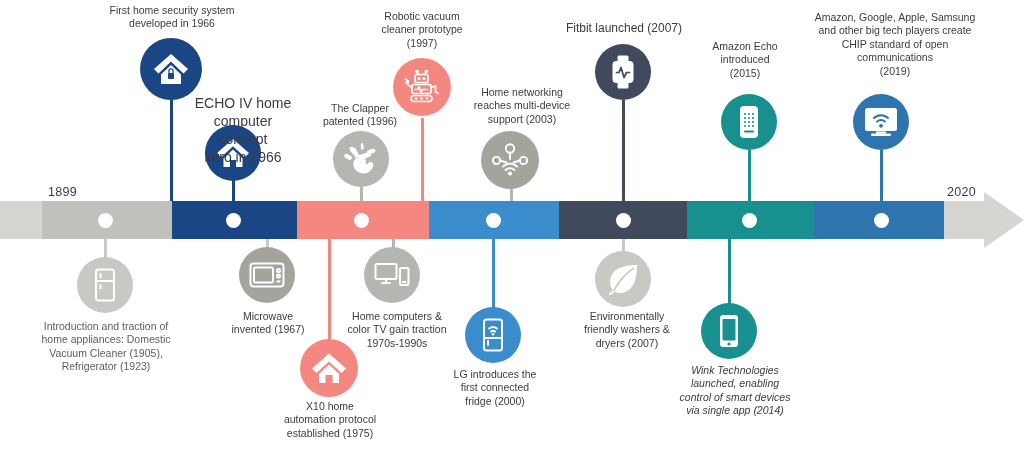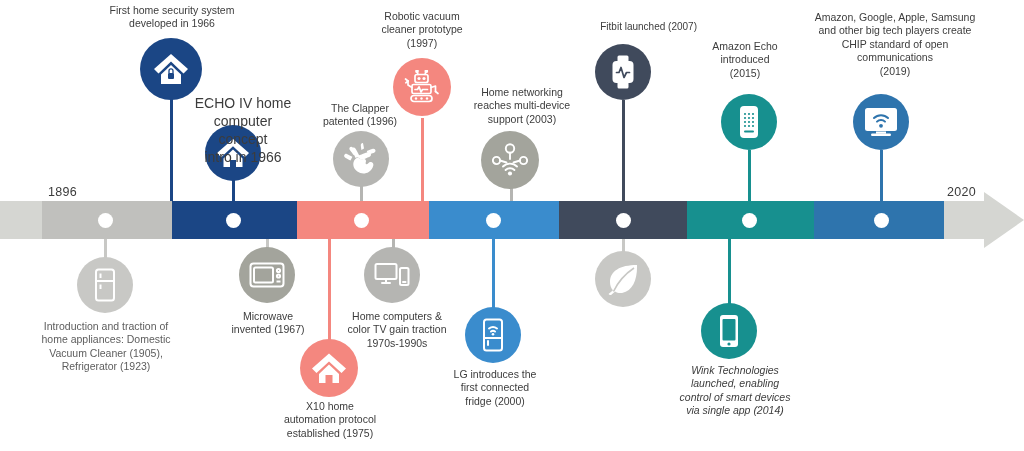--- a/index.html
+++ b/index.html
@@ -97,21 +97,21 @@
 
     <div class="node-dot" style="left:105px;"></div>
     <div class="node-dot" style="left:233px;"></div>
     <div class="node-dot" style="left:361px;"></div>
     <div class="node-dot" style="left:493px;"></div>
     <div class="node-dot" style="left:623px;"></div>
     <div class="node-dot" style="left:749px;"></div>
     <div class="node-dot" style="left:881px;"></div>
   </div>
 
-  <span class="year" style="left:48px;top:185px;">1896</span>
+  <span class="year" style="left:48px;top:185px;">1899</span>
   <span class="year" style="left:947px;top:185px;">2020</span>
 
   <div class="bubble" style="left:140px;top:38px;width:62px;height:62px;background:#1b4685;">
     <span>
       <svg width="36" height="34" viewBox="0 0 36 34">
         <path d="M18 2 L35 17 L30.5 21.5 L18 9.5 L5.5 21.5 L1 17 Z" fill="#fff"></path>
         <path d="M18 13 L28 22.5 V32 H8 V22.5 Z" fill="#fff"></path>
         <rect x="15" y="21" width="6" height="6" rx="1" fill="#1b4685"></rect>
         <path d="M16 21 v-2.2 a2 2 0 0 1 4 0 V21" fill="none" stroke="#1b4685" stroke-width="1.3"></path>
       </svg>
@@ -338,21 +338,21 @@
 patented (1996)</div>
 
   <div class="cap" style="left:364px;top:10px;width:116px;font-size:10.5px;">Robotic vacuum
 cleaner prototype
 (1997)</div>
 
   <div class="cap" style="left:456px;top:86px;width:132px;font-size:10.5px;">Home networking
 reaches multi-device
 support (2003)</div>
 
-  <div class="cap" style="left:551px;top:21px;width:146px;font-size:10px;text-align:right;">Fitbit launched (2007)</div>
+  <div class="cap" style="left:551px;top:21px;width:146px;font-size:12px;">Fitbit launched (2007)</div>
 
   <div class="cap" style="left:687px;top:40px;width:116px;font-size:10.5px;">Amazon Echo
 introduced
 (2015)</div>
 
   <div class="cap" style="left:778px;top:11px;width:234px;font-size:10.5px;">Amazon, Google, Apple, Samsung
 and other big tech players create
 CHIP standard of open
 communications
 (2019)</div>
@@ -370,19 +370,22 @@
 established (1975)</div>
 
   <div class="cap" style="left:330px;top:310px;width:134px;font-size:10.5px;">Home computers &amp;
 color TV gain traction
 1970s-1990s</div>
 
   <div class="cap" style="left:436px;top:368px;width:118px;font-size:10.5px;">LG introduces the
 first connected
 fridge (2000)</div>
 
+  <div class="cap" style="left:566px;top:310px;width:122px;font-size:10.5px;">Environmentally
+friendly washers &amp;
+dryers (2007)</div>
 
   <div class="cap" style="left:660px;top:364px;width:150px;font-size:10.5px;font-style:italic;">Wink Technologies
 launched, enabling
 control of smart devices
 via single app (2014)</div>
 
 </div>
 
 </body></html>

